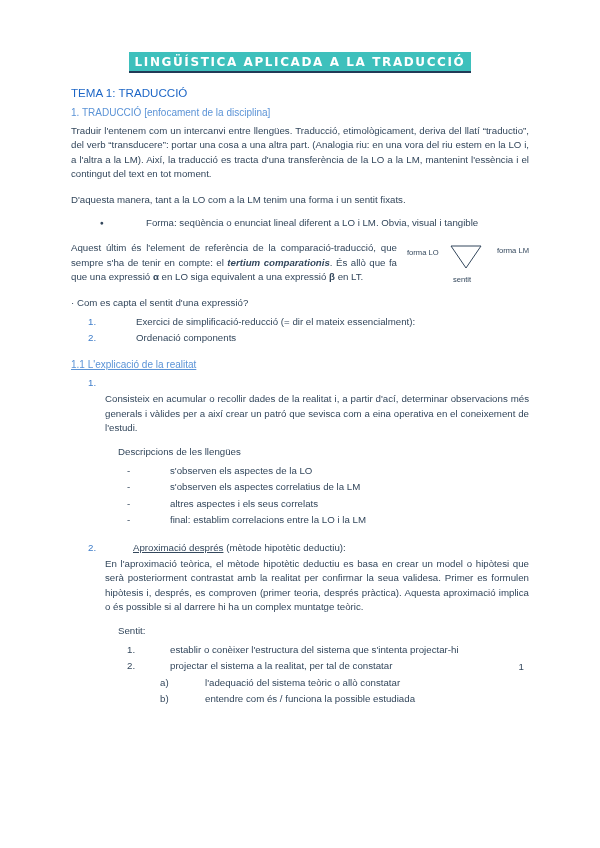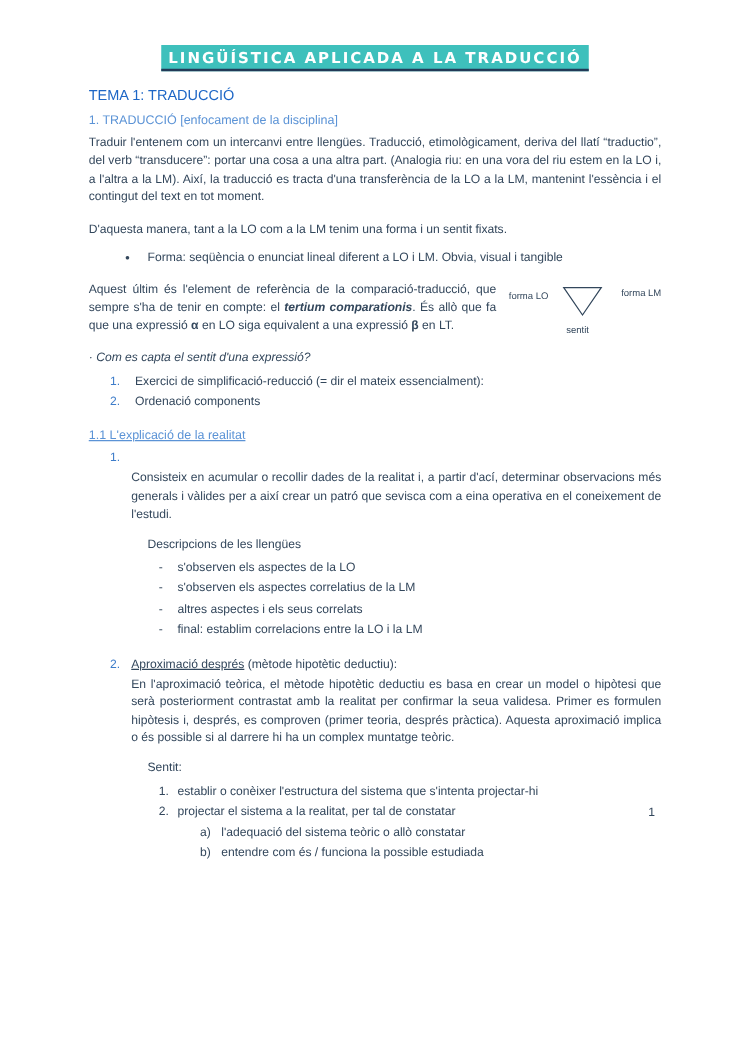--- a/index.html
+++ b/index.html
@@ -3,41 +3,42 @@
 <meta charset="utf-8">
 <style>
   * { box-sizing: border-box; }
   html, body { margin: 0; padding: 0; background: #ffffff; }
   .page {
     width: 600px; height: 696px; background: #ffffff; position: relative;
     font-family: "Liberation Sans", sans-serif;
     color: #33475c;
     padding: 36px 71px 0 71px;
     overflow: hidden;
+    margin-top: 16px;
   }
   .doc-title-wrap { text-align: center; margin-bottom: 13px; }
   .doc-title {
     display: inline-block; background: #3ec0bc; color: #ffffff;
     font-family: "DejaVu Sans", sans-serif; font-weight: bold;
     font-size: 12px; letter-spacing: 1.6px;
     padding: 3px 6px 2px 6px;
     border-bottom: 2px solid #223a57;
   }
   .h-tema { color: #1d66c6; font-size: 11.6px; font-weight: normal; margin: 0 0 8px 0; }
   .h-sec  { color: #5b93d6; font-size: 10px; font-weight: normal; margin: 0 0 6px 0; }
   .h-sub  { color: #5b93d6; font-size: 10px; font-weight: normal; margin: 13px 0 6px 0; text-decoration: underline; }
   .para { font-size: 9.7px; line-height: 14.4px; margin: 0 0 11px 0; }
   .just { text-align: justify; }
-  .mb5 { margin-bottom: 5px; font-style: italic; }
+  .mb5 { margin-bottom: 5px; }
   .mb9 { margin-bottom: 9px; }
   .u { text-decoration: underline; }
   .bi { font-weight: bold; font-style: italic; }
   .b { font-weight: bold; }
 
-  .row { display: flex; font-size: 9.7px; line-height: 14.4px; }
+  .row { display: flex; font-size: 9.7px; line-height: 14.4px; gap: 28px; }
   .marker { flex: none; }
   .blue { color: #3d7cc9; }
 
   .bullet-list { margin: 0 0 11px 0; }
   .bullet-row { padding-left: 29px; margin-bottom: 2px; }
   .bullet-row .marker { width: 18px; font-size: 6.5px; line-height: 14.4px; }
 
   .num-list { margin: 0 0 12px 0; }
   .num-row { padding-left: 17px; margin-bottom: 2px; }
   .num-row .marker { width: 20px; }

